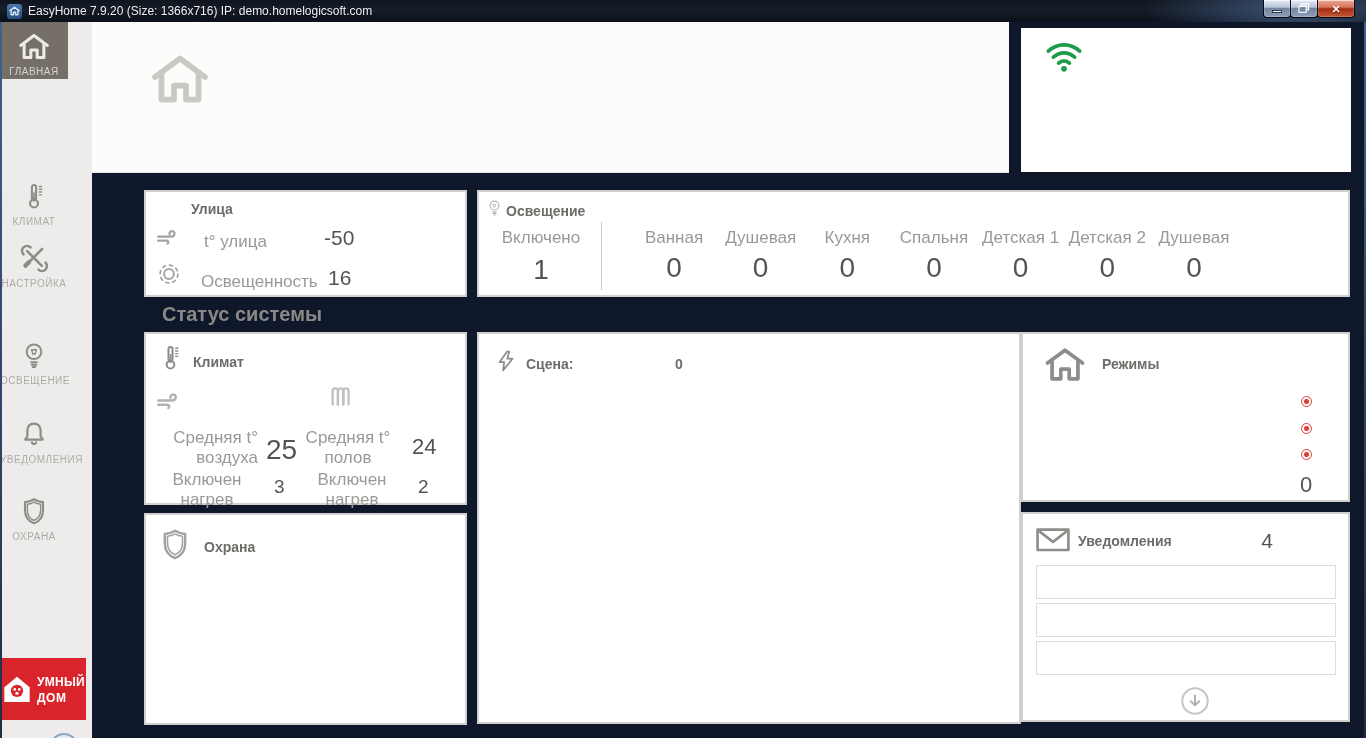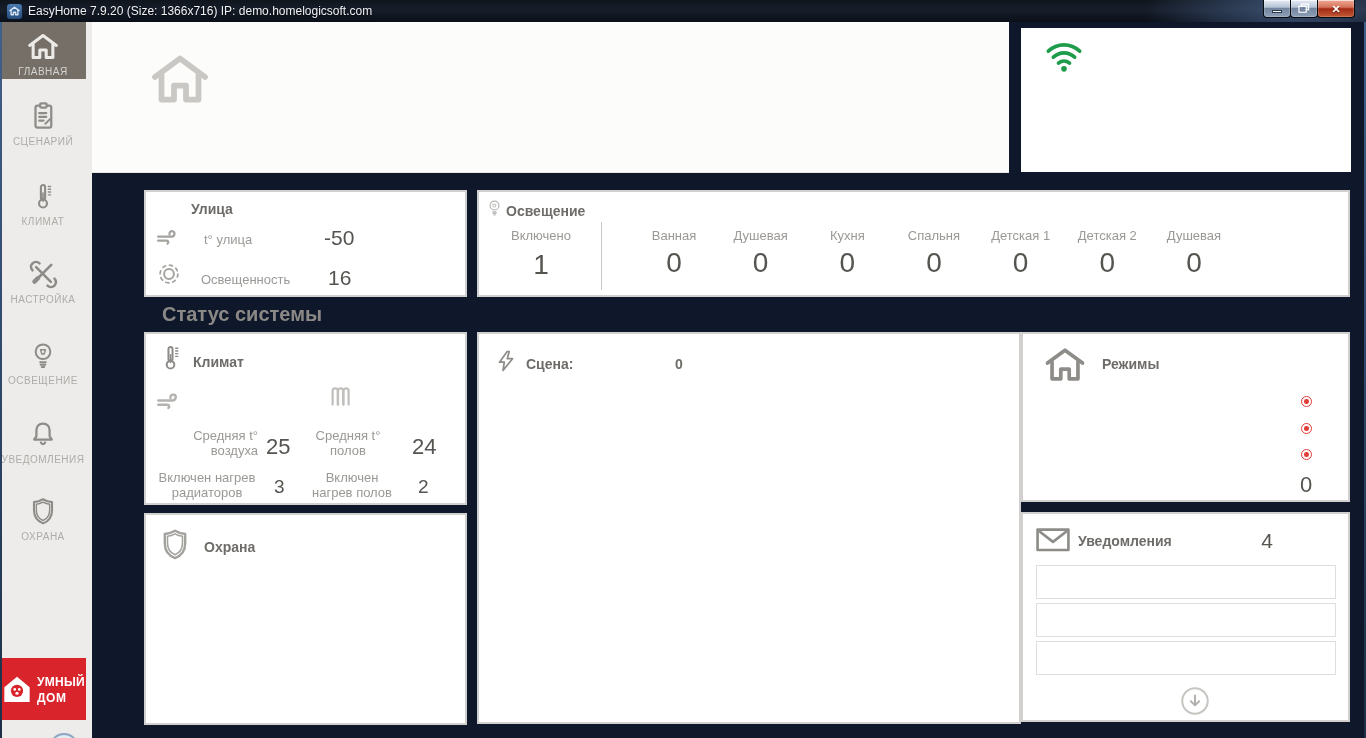--- a/index.html
+++ b/index.html
@@ -29,21 +29,21 @@
   .glyph-close { color:#fff; font-size:11px; font-weight:bold; text-shadow:0 1px 1px #5a0f05; line-height:16px; }
 
   
   .edge { position:absolute; top:22px; bottom:0; width:2px; z-index:25;
     background:linear-gradient(180deg,#41608a,#1d2f47); }
   .edge.left { left:0; } .edge.right { right:0; }
 
   
   .sidebar { position:absolute; left:0; top:22px; width:93px; height:716px;
     background:#edecea; border-right:1px solid #e3e2e0; }
-  .side-item { position:absolute; left:0; width:86px; text-align:center; cursor:pointer; color:#8e8c88; }
+  .side-item { position:absolute; left:0; width:68px; text-align:center; cursor:pointer; color:#8e8c88; }
   .side-item .icon-wrap { height:32px; display:flex; align-items:center; justify-content:center; }
   .side-label { display:block; margin-top:4px; font-size:10px; letter-spacing:.5px; color:#aeaca8; }
   .side-item.active { top:0; height:57px; background:#756f68; color:#edebe8; padding-top:8px; }
   .side-item.active .side-label { color:#d6d4d0; }
   .logo { position:absolute; left:0; top:636px; width:86px; height:62px; background:#d9242b;
     display:flex; align-items:center; justify-content:center; gap:4px; }
   .logo svg { width:32px; height:32px; }
   .logo-text { color:#fff; font-weight:bold; line-height:1; text-align:left; }
   .logo-line1 { font-size:12px; letter-spacing:.3px; }
   .logo-line2 { font-size:12px; letter-spacing:.5px; }
@@ -63,21 +63,21 @@
   .card { position:absolute; background:#fff; border:2px solid #d1d0ce; }
   .card-street { left:52px; top:168px; width:323px; height:107px; }
   .card-lighting { left:385px; top:168px; width:873px; height:107px; }
   .card-climate { left:52px; top:310px; width:323px; height:173px; }
   .card-scene { left:385px; top:310px; width:544px; height:392px; }
   .card-modes { left:929px; top:310px; width:329px; height:170px; }
   .card-security { left:52px; top:491px; width:323px; height:212px; }
   .card-notifications { left:929px; top:490px; width:329px; height:210px; }
 
   .card-title { font-size:14px; font-weight:bold; color:#6e6c68; }
-  .lbl { font-size:13px; color:#9b9995; }
+  .lbl { font-size:17px; color:#9b9995; }
   .val { color:#565450; }
 
   
   .street-title { position:absolute; left:45px; top:9px; }
   .street-icon1 { position:absolute; left:10px; top:33px; width:28px; height:22px; color:#a5a3a0; }
   .street-icon2 { position:absolute; left:9px; top:68px; width:28px; height:28px; color:#a5a3a0; }
   .street-lbl1 { position:absolute; left:58px; top:40px; }
   .street-val1 { position:absolute; left:178px; top:34px; font-size:21px; }
   .street-lbl2 { position:absolute; left:55px; top:80px; }
   .street-val2 { position:absolute; left:182px; top:74px; font-size:21px; }
@@ -93,21 +93,21 @@
   .room { width:80px; text-align:center; }
   .room .lbl { display:block; white-space:nowrap; }
   .room .val { display:block; margin-top:4px; font-size:28px; }
 
   
   .cl-therm { position:absolute; left:11px; top:10px; width:27px; height:34px; color:#8e8c88; }
   .cl-title { position:absolute; left:47px; top:20px; }
   .cl-wind { position:absolute; left:10px; top:54px; width:30px; height:23px; color:#b4b2ae; }
   .cl-coil { position:absolute; left:181px; top:48px; width:27px; height:33px; color:#c2c0bd; }
   .cl-lbl-air { position:absolute; left:0px; top:94px; width:112px; text-align:right; }
-  .cl-val-air { position:absolute; left:120px; top:100px; font-size:22px; }
+  .cl-val-air { position:absolute; left:120px; top:100px; font-size:28px; }
   .cl-lbl-floor { position:absolute; left:152px; top:94px; width:100px; text-align:center; }
   .cl-val-floor { position:absolute; left:266px; top:100px; font-size:22px; }
   .cl-lbl-rad { position:absolute; left:0px; top:136px; width:122px; text-align:center; }
   .cl-val-rad { position:absolute; left:128px; top:142px; font-size:19px; }
   .cl-lbl-flon { position:absolute; left:160px; top:136px; width:92px; text-align:center; }
   .cl-val-flon { position:absolute; left:272px; top:142px; font-size:19px; }
 
   
   .scene-icon { position:absolute; left:15px; top:15px; width:24px; height:27px; color:#8e8c88; }
   .scene-lbl { position:absolute; left:47px; top:22px; }
@@ -170,45 +170,34 @@
     <div class="side-item active" style="top:0">
       <span class="icon-wrap">
         <svg width="32" height="27" viewBox="0 0 24 20" fill="none" stroke="currentColor" stroke-width="2.3" stroke-linecap="round" stroke-linejoin="round">
           <path d="M2 9.2 L12 1.8 L22 9.2"></path>
             <path d="M4.6 8.4 V18.2 H9.6 V12.6 H14.4 V18.2 H19.4 V8.4"></path>
         </svg>
       </span>
       <span class="side-label">ГЛАВНАЯ</span>
     </div>
 
-    <div class="side-item" style="top:78px">
-      <span class="icon-wrap">
-        <svg width="30" height="32" viewBox="0 0 24 24" fill="none" stroke="currentColor" stroke-width="1.8" stroke-linecap="round" stroke-linejoin="round">
-          <rect x="6" y="3.6" width="12.6" height="17.6" rx="1.5"></rect>
-          <rect x="9.7" y="1.8" width="5.2" height="3.4" rx="0.8" fill="#edecea"></rect>
-          <path d="M9 9.6 H14.6 M9 12.6 H14.6 M9 15.6 H12.4"></path>
-          <path d="M13.9 18.2 L17.6 14.5" stroke-width="1.6"></path>
-        </svg>
-      </span>
-      <span class="side-label">СЦЕНАРИЙ</span>
-    </div>
 
     <div class="side-item" style="top:158px">
       <span class="icon-wrap">
         <svg width="28" height="32" viewBox="0 0 24 24" fill="none" stroke="currentColor" stroke-width="1.8" stroke-linecap="round">
           <rect x="10.2" y="2.6" width="3.6" height="12.4" rx="1.8"></rect>
           <circle cx="12" cy="18.4" r="3.4"></circle>
           <path d="M12 9.5 V16.5" stroke-width="1.4"></path>
           <path d="M16.6 3.8 h1.9 M16.6 6.2 h1.9 M16.6 8.6 h1.9 M16.6 11 h1.9" stroke-width="1.2"></path>
         </svg>
       </span>
       <span class="side-label">КЛИМАТ</span>
     </div>
 
-    <div class="side-item" style="top:236px">
+    <div class="side-item" style="top:220px">
       <span class="icon-wrap">
         <svg width="31" height="31" viewBox="0 0 24 24" fill="none" stroke="currentColor" stroke-width="2" stroke-linecap="round" stroke-linejoin="round">
           <path d="M18 4.5 L8.2 14.3"></path>
           <path d="M7.8 14.7 L5 17.5" stroke-width="3.4"></path>
           <path d="M6.3 6.3 L17.7 17.7"></path>
           <path d="M8.9 3.4 A3.6 3.6 0 1 0 3.5 8.8"></path>
           <path d="M15.1 20.6 A3.6 3.6 0 1 0 20.5 15.2"></path>
         </svg>
       </span>
       <span class="side-label">НАСТРОЙКА</span>

